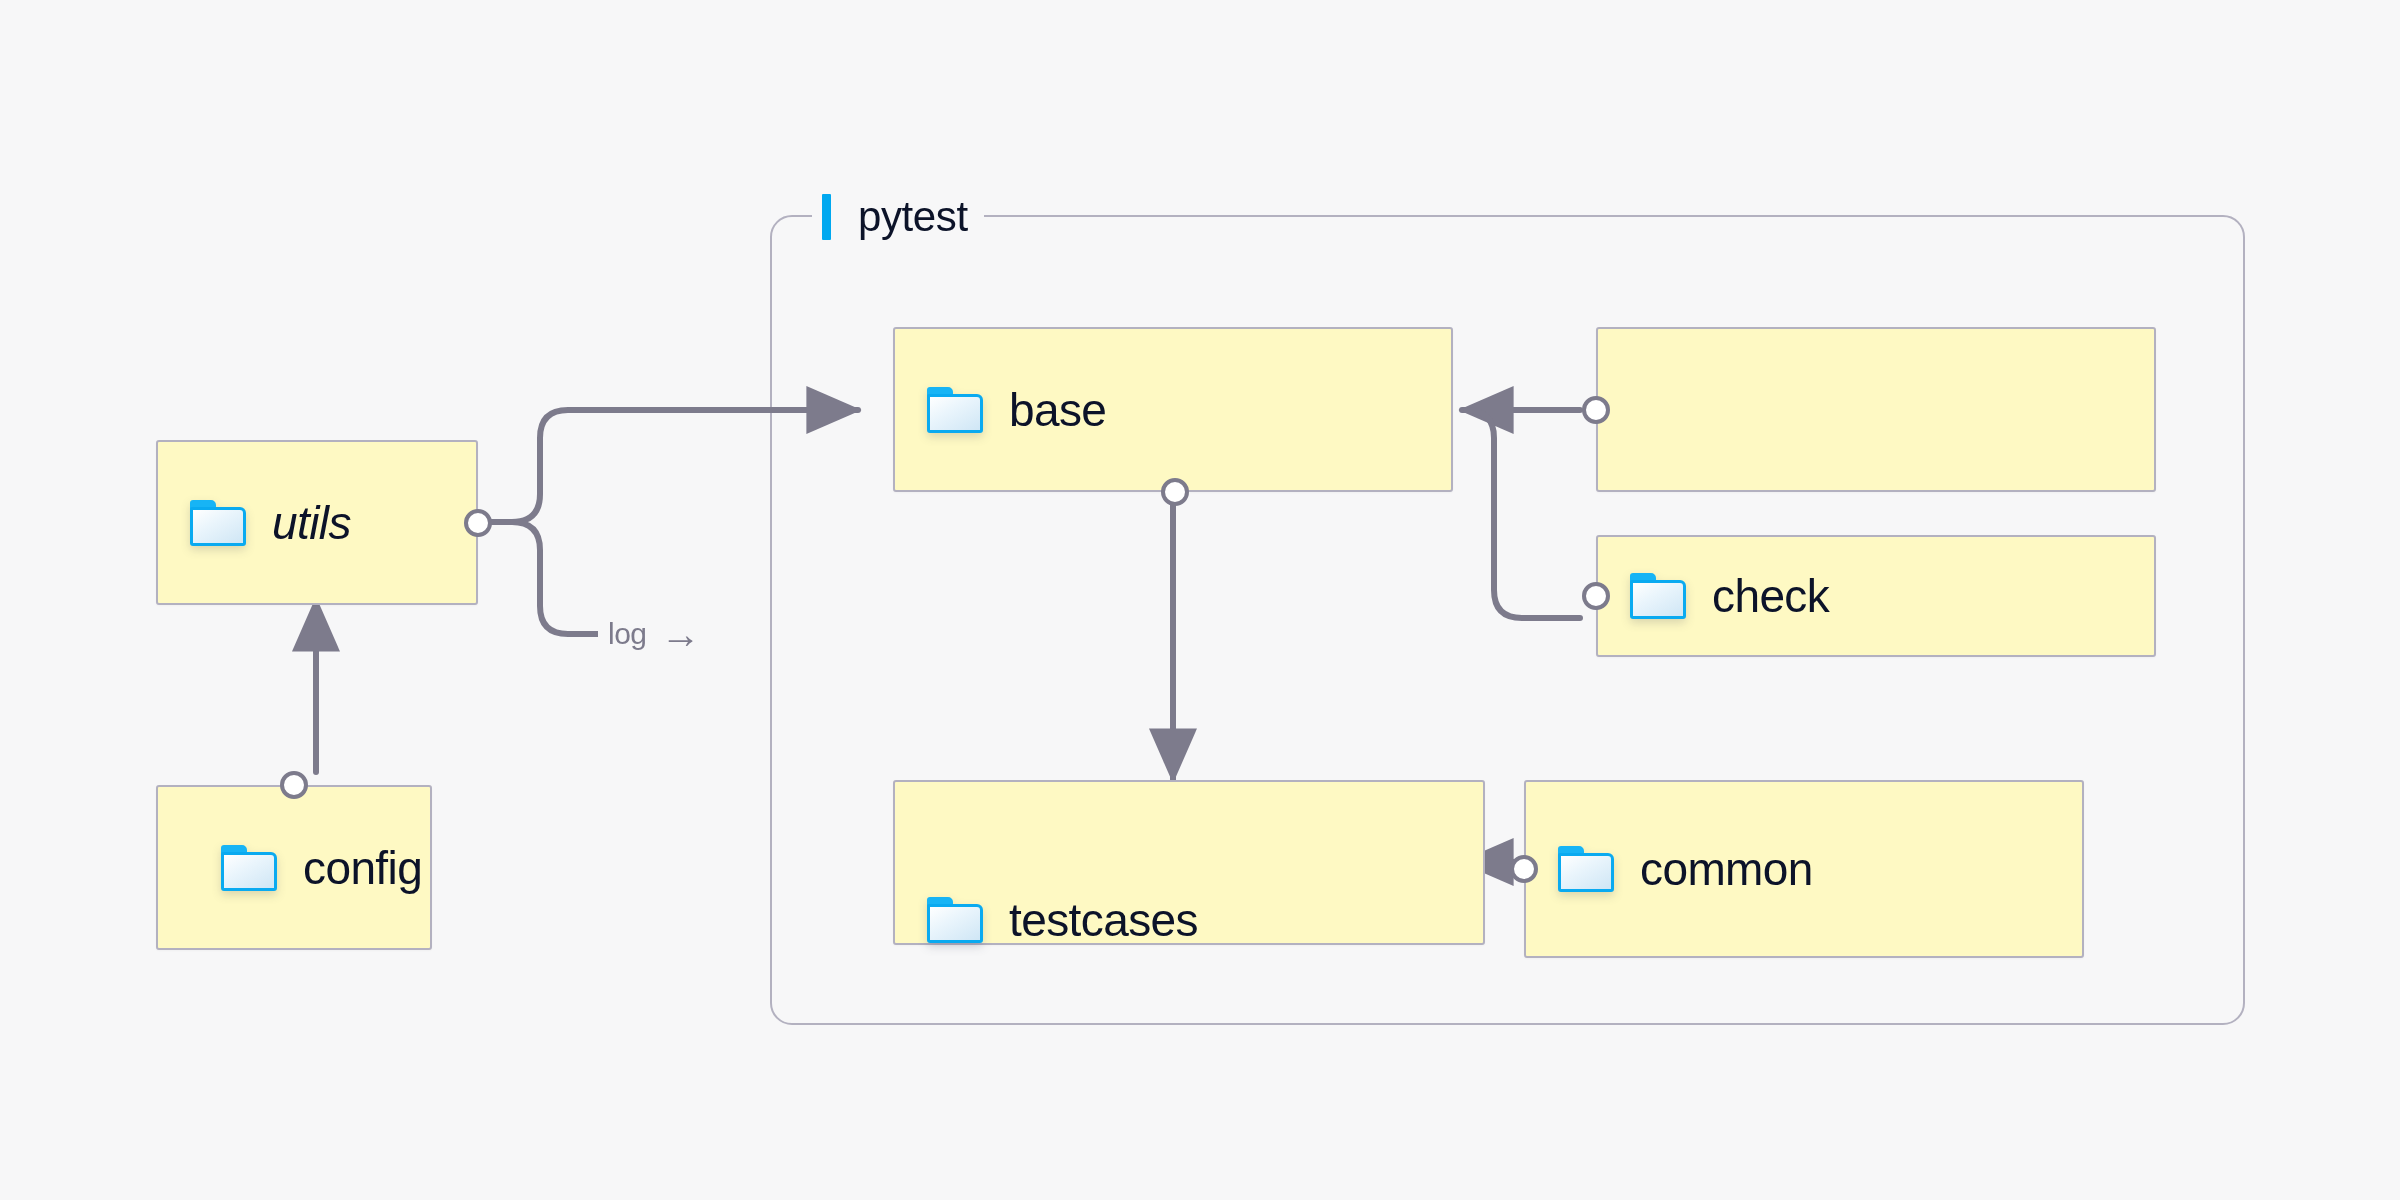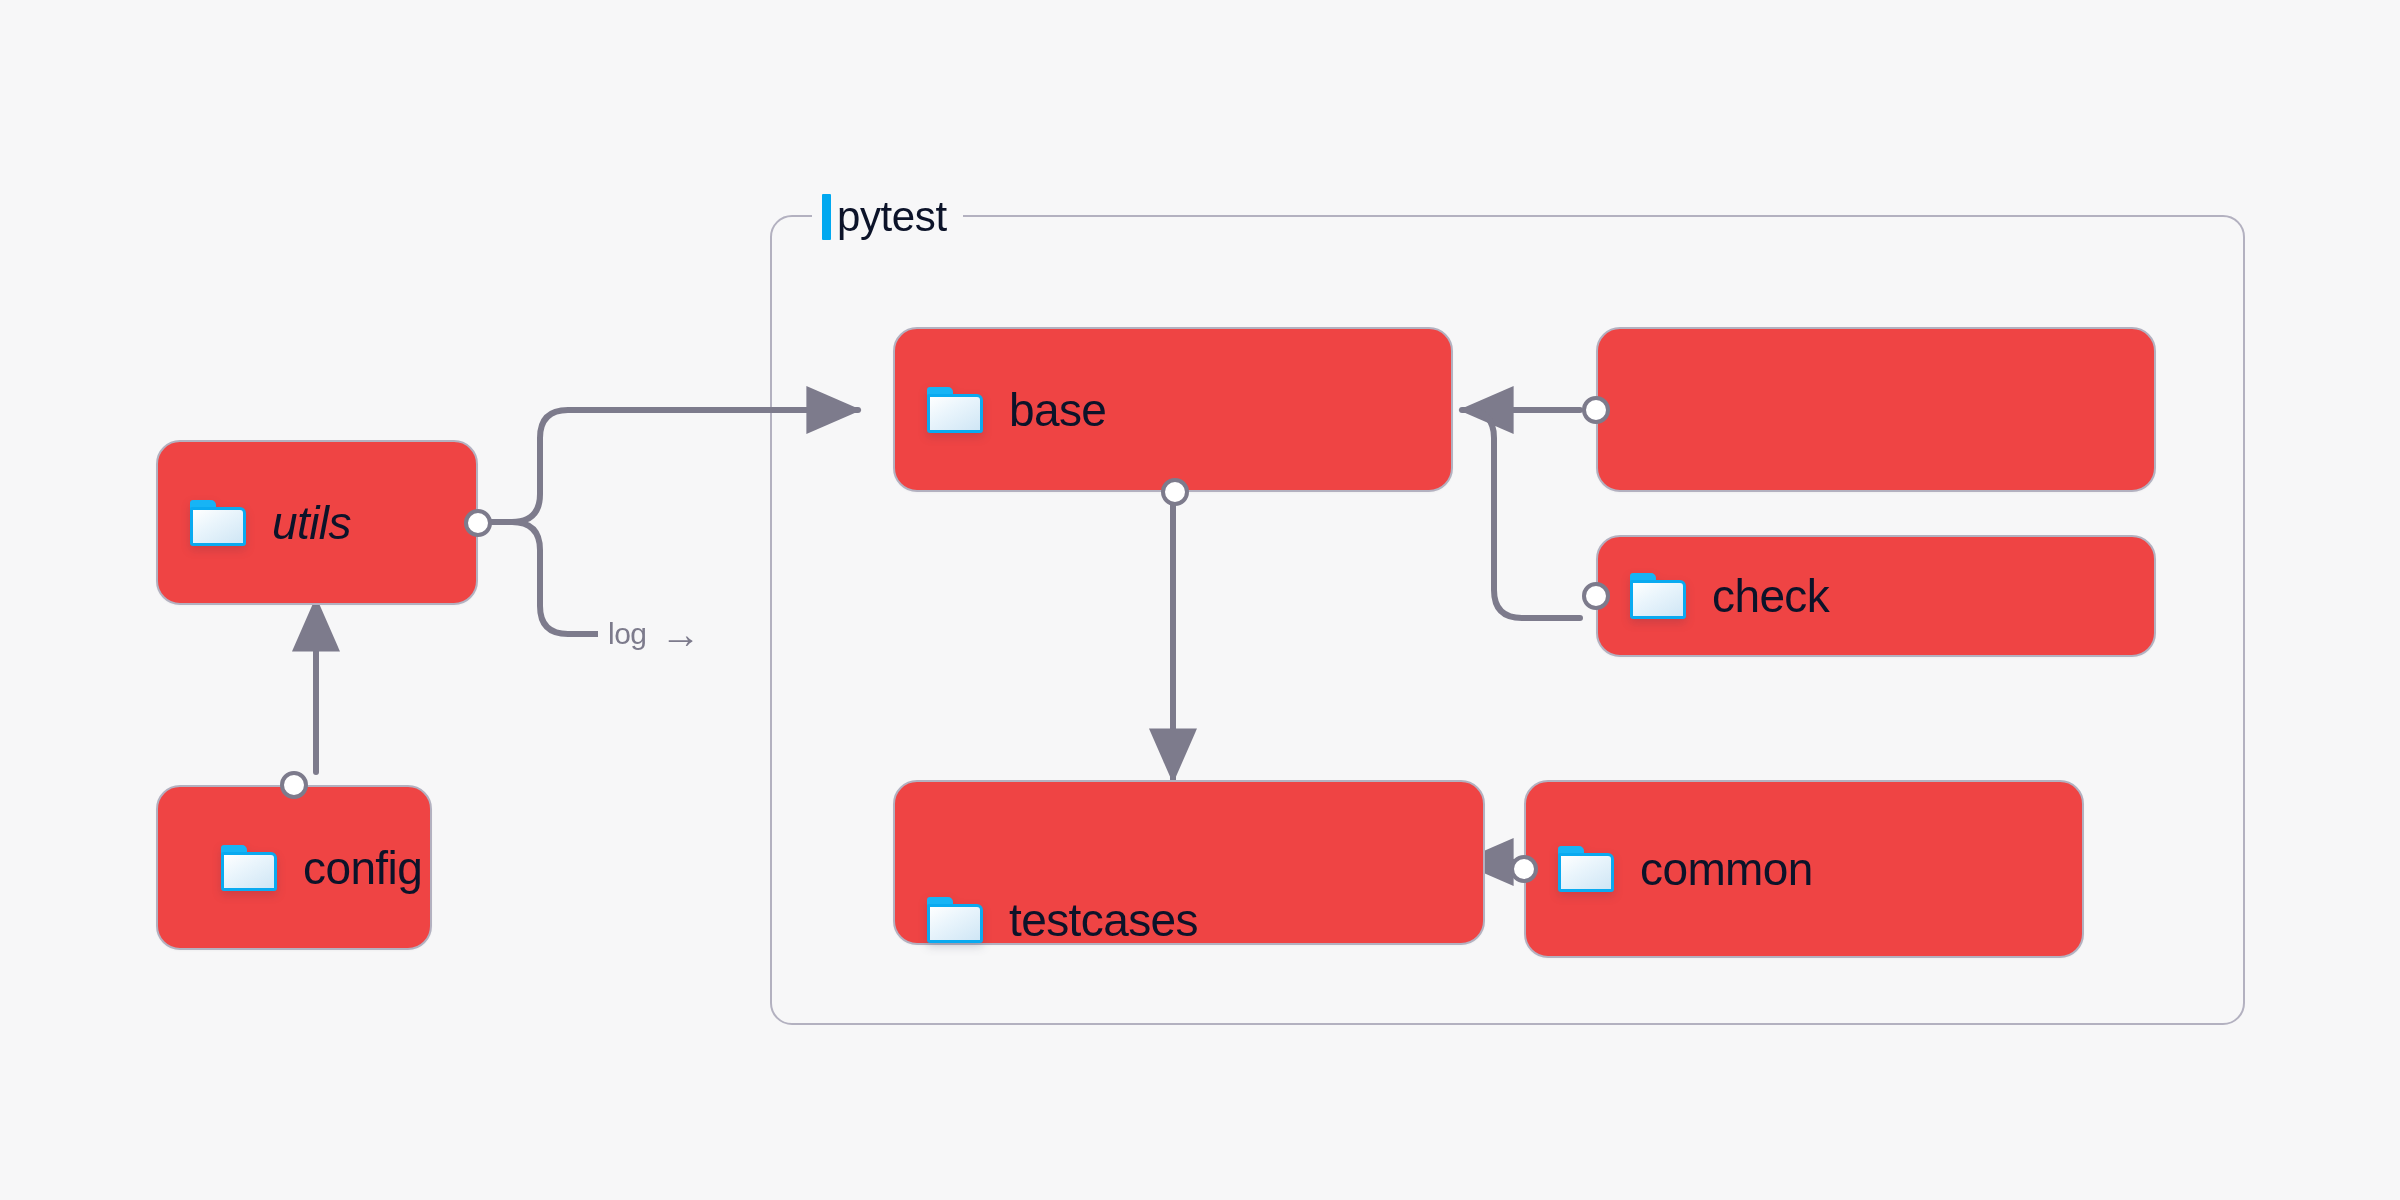--- a/index.html
+++ b/index.html
@@ -35,21 +35,21 @@
     position: absolute;
     border: 2px solid #b3b1c0;
     border-radius: 22px;
     background: transparent;
     z-index: 0;
   }
   .group-title {
     position: absolute;
     display: flex;
     align-items: center;
-    gap: 6px;
+    gap: 27px;
     z-index: 4;
     background: #f7f7f8;
     padding: 0 16px 0 10px;
     height: 54px;
   }
   .group-title .bar {
     width: 9px;
     height: 46px;
     background: #00a8f0;
     border-radius: 1px;
@@ -58,23 +58,23 @@
   .group-title .txt {
     font-size: 42px;
     color: #0c1329;
     letter-spacing: -0.4px;
     white-space: nowrap;
   }
 
   
   .node {
     position: absolute;
-    background: #ef4444;
+    background: #fef9c3;
     border: 2px solid #b3b1c0;
-    border-radius: 24px;
+    border-radius: 3px;
     display: flex;
     align-items: center;
     z-index: 3;
     box-shadow: 0 1px 2px rgba(20,20,40,0.03);
   }
   .node .inner {
     display: flex;
     align-items: center;
     gap: 26px;
     padding-left: 32px;

